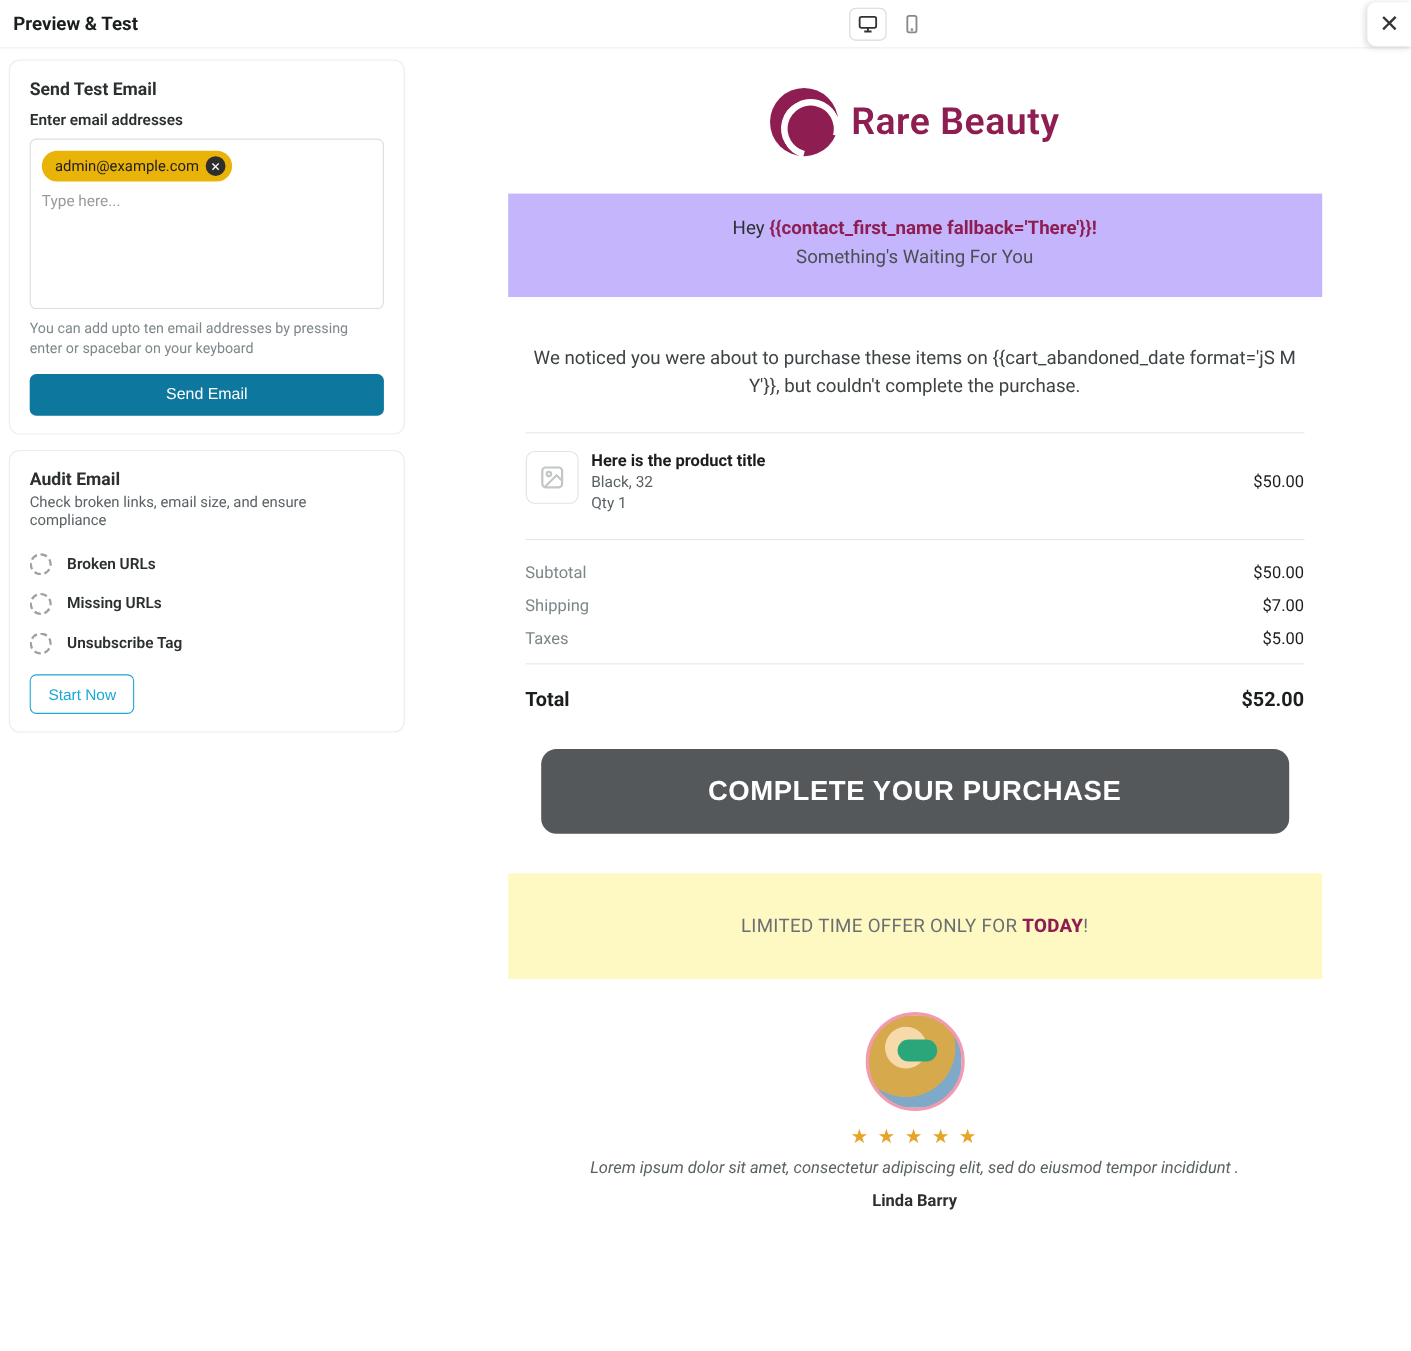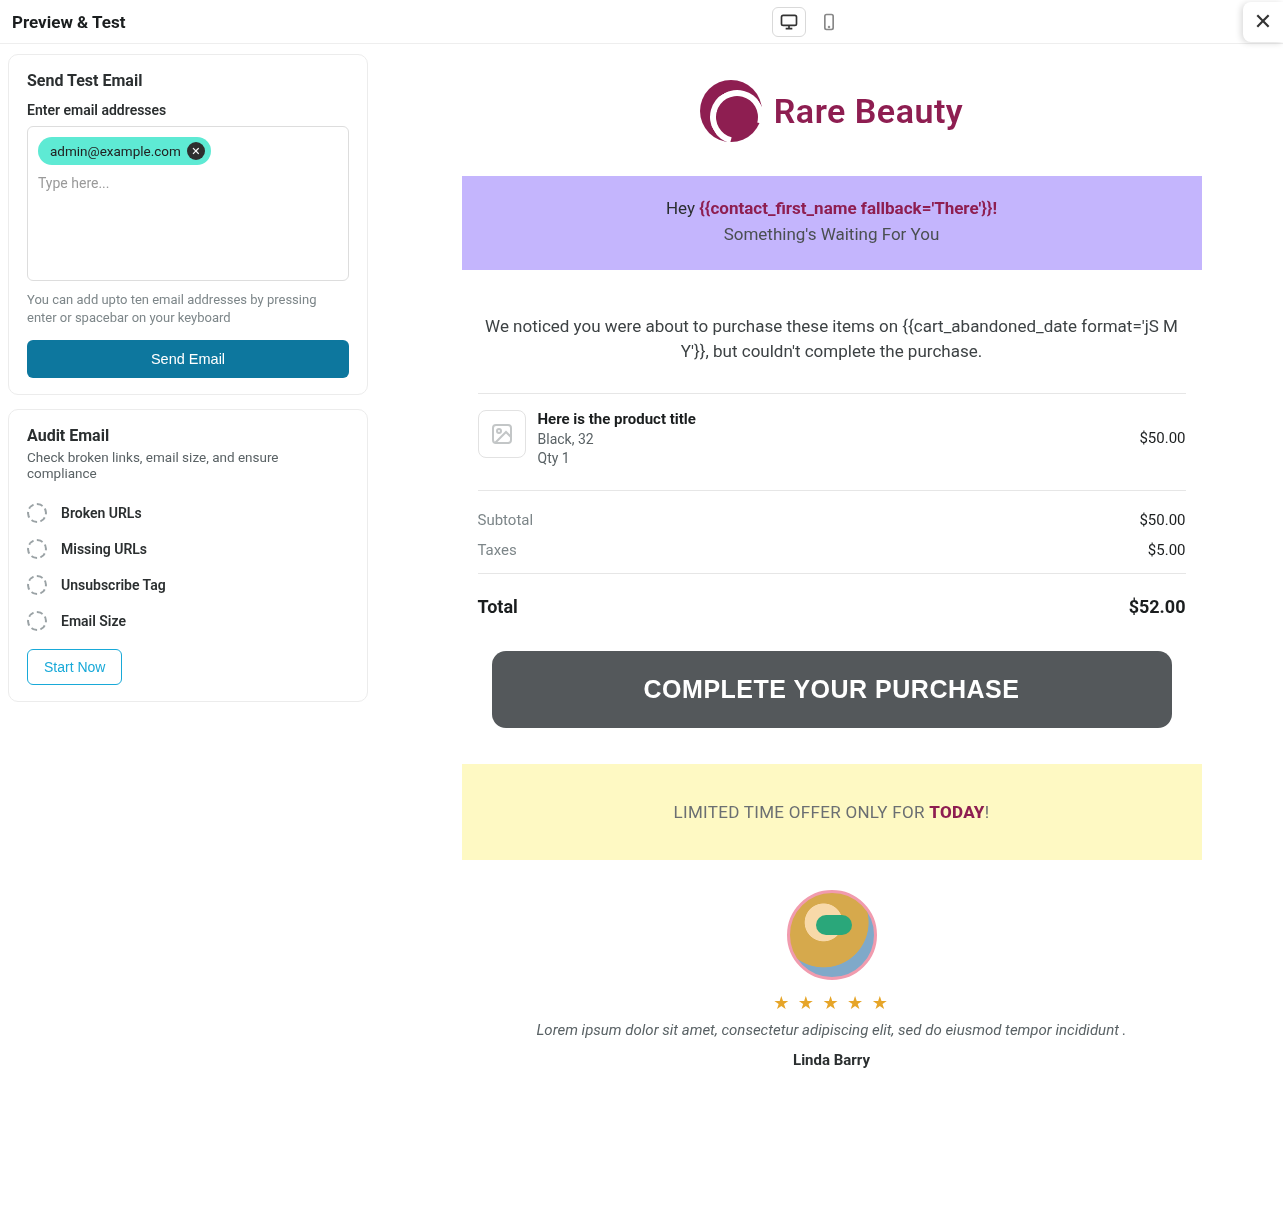--- a/index.html
+++ b/index.html
@@ -9,21 +9,21 @@
 .device-toggle { position: absolute; left: 50%; transform: translateX(130px); display: flex; gap: 6px; align-items: center; }
 .device-btn { width: 34px; height: 30px; border: 1px solid #d9d9d9; border-radius: 6px; background: #fff; display: flex; align-items: center; justify-content: center; cursor: pointer; }
 .device-btn.inactive { border-color: transparent; }
 .close-btn { width: 40px; height: 40px; border-radius: 8px 0 0 8px; background: #fff; display: flex; align-items: center; justify-content: center; cursor: pointer; font-size: 22px; color: #333; box-shadow: -2px 1px 6px rgba(0,0,0,0.15); margin-right: -12px; }
 .main { display: flex; gap: 12px; padding: 10px 0 0 8px; }
 .left-col { width: 360px; display: flex; flex-direction: column; gap: 14px; }
 .card { border: 1px solid #ececec; border-radius: 10px; padding: 16px 18px; background: #fff; }
 .card h3 { font-size: 16px; font-weight: 700; color: #2b2f30; margin-bottom: 12px; }
 .label { font-size: 14px; font-weight: 600; color: #2b2f30; margin-bottom: 8px; display: block; }
 .email-box { border: 1px solid #ddd; border-radius: 6px; padding: 10px; min-height: 155px; }
-.chip { display: inline-flex; align-items: center; gap: 6px; background: #5eead4; border-radius: 16px; padding: 5px 6px 5px 12px; font-size: 13.5px; color: #222; }
+.chip { display: inline-flex; align-items: center; gap: 6px; background: #eab308; border-radius: 16px; padding: 5px 6px 5px 12px; font-size: 13.5px; color: #222; }
 .chip-x { width: 18px; height: 18px; border-radius: 50%; background: #2e2e2e; color: #fff; display: flex; align-items: center; justify-content: center; font-size: 11px; cursor: pointer; }
 .type-placeholder { color: #9a9a9a; font-size: 14px; margin-top: 10px; }
 .helper { font-size: 13px; color: #7d8689; margin-top: 10px; line-height: 1.35; }
 .btn-primary { width: 100%; background: #0d779e; color: #fff; border: none; border-radius: 6px; padding: 11px; font-size: 14.5px; font-weight: 500; margin-top: 14px; cursor: pointer; }
 .card-sub { font-size: 13.5px; color: #5a6265; margin: -8px 0 14px 0; }
 .audit-item { display: flex; align-items: center; gap: 14px; padding: 8px 0; }
 .dash-circle { width: 20px; height: 20px; border-radius: 50%; border: 2px dashed #9aa2a5; flex-shrink: 0; }
 .audit-item span.lbl { font-size: 14px; font-weight: 600; color: #2b2f30; }
 .btn-outline { border: 1px solid #18a9d8; color: #18a9d8; background: #fff; border-radius: 6px; padding: 9px 16px; font-size: 14px; font-weight: 500; margin-top: 10px; cursor: pointer; }
 .preview { flex: 1; min-width: 0; }
@@ -114,24 +114,20 @@
         <span class="lbl">Broken URLs</span>
       </div>
       <div class="audit-item">
         <div class="dash-circle"></div>
         <span class="lbl">Missing URLs</span>
       </div>
       <div class="audit-item">
         <div class="dash-circle"></div>
         <span class="lbl">Unsubscribe Tag</span>
       </div>
-      <div class="audit-item">
-        <div class="dash-circle"></div>
-        <span class="lbl">Email Size</span>
-      </div>
       <button class="btn-outline">Start Now</button>
     </div>
   </div>
 
   <div class="preview">
     <div class="email-preview">
       <div class="logo-row">
         <span class="logo-wrap">
           <span class="logo-circle"></span>
           <span class="logo-text">Rare Beauty</span>
@@ -165,20 +161,24 @@
           <div class="cart-price">$50.00</div>
         </div>
         <div class="divider"></div>
 
         <div class="totals">
           <div class="trow">
               <span class="tlabel">Subtotal</span>
               <span class="tval">$50.00</span>
             </div>
           <div class="trow">
+              <span class="tlabel">Shipping</span>
+              <span class="tval">$7.00</span>
+            </div>
+          <div class="trow">
               <span class="tlabel">Taxes</span>
               <span class="tval">$5.00</span>
             </div>
         </div>
         <div class="divider"></div>
         <div class="grand">
           <span>Total</span>
           <span>$52.00</span>
         </div>
       </div>

